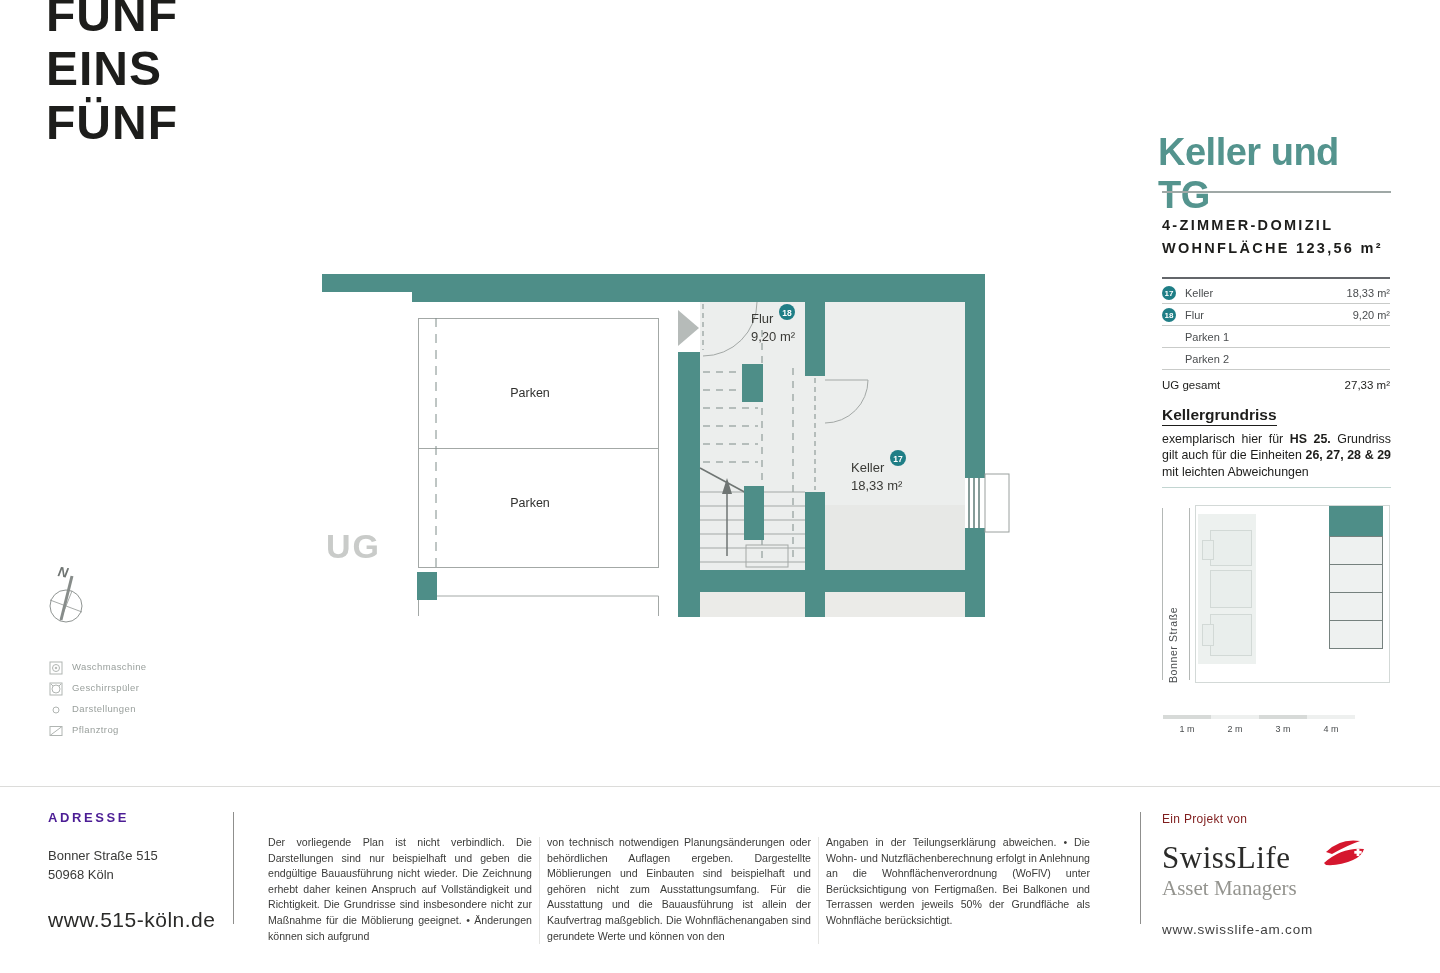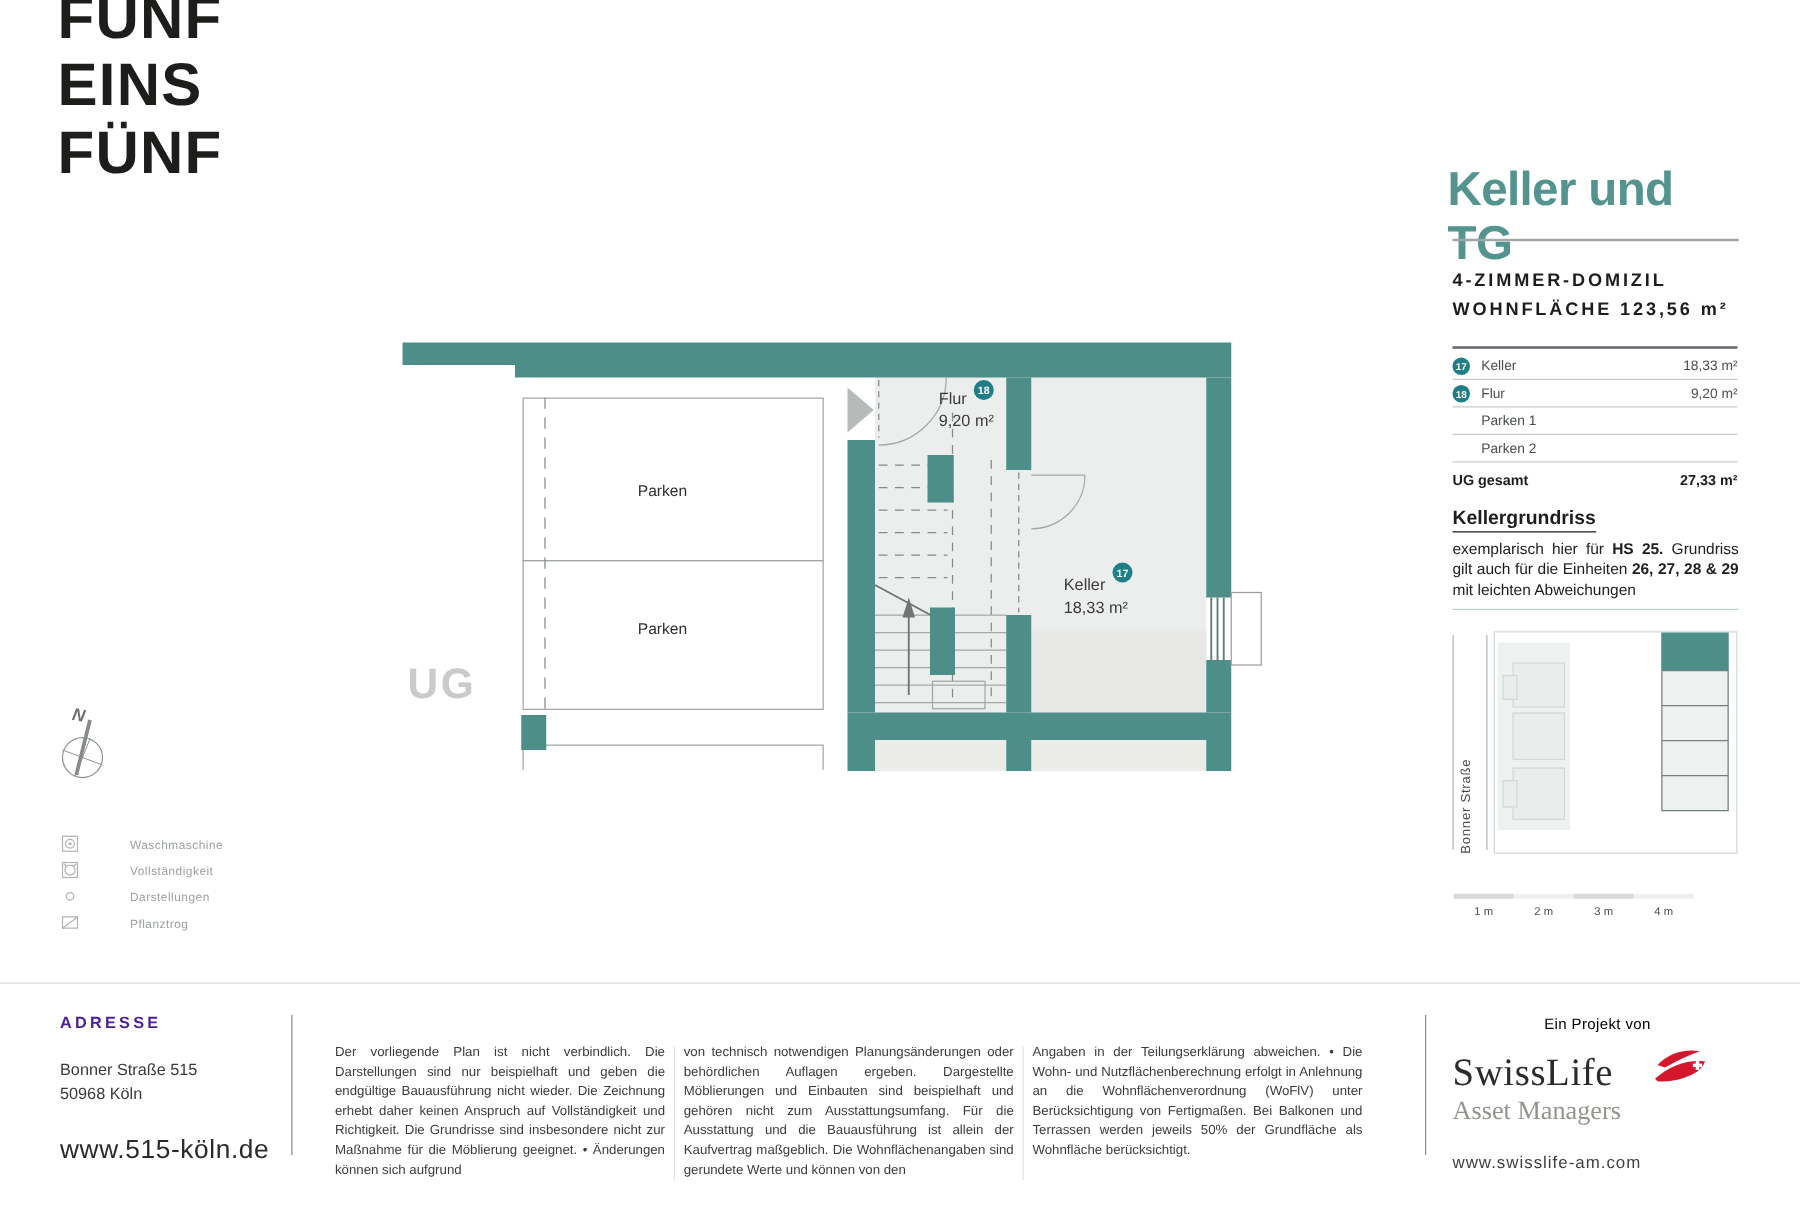--- a/index.html
+++ b/index.html
@@ -16,21 +16,21 @@
         font-weight:600;color:#54948E;letter-spacing:-0.5px;}
   .panel-rule{position:absolute;left:1162px;top:191px;width:229px;height:2px;background:#9FA8A6;}
   .subtitle{position:absolute;left:1162px;top:214px;font-size:14.5px;font-weight:bold;
         letter-spacing:2.3px;line-height:23px;color:#1d1d1b;}
   .area-table{position:absolute;left:1162px;top:277px;width:228px;border-top:2.5px solid #63666a;padding-top:3px;}
   .trow{position:relative;display:flex;align-items:center;height:21px;border-bottom:1px solid #c9cbc9;
         font-size:11px;color:#4a4d4f;padding-left:23px;}
   .trow .val{margin-left:auto;}
   .tbadge{position:absolute;left:0;top:4px;width:14px;height:14px;border-radius:50%;background:#1F7E86;
         color:#fff;font-size:8px;font-weight:bold;display:flex;align-items:center;justify-content:center;}
-  .trow-total{display:flex;font-size:11.5px;font-weight:bold;color:#1d1d1b;padding-top:9px;}
+  .trow-total{display:flex;font-size:11.5px;font-weight:normal;color:#1d1d1b;padding-top:9px;}
   .trow-total .val{margin-left:auto;}
 
   .note{position:absolute;left:1162px;top:406px;width:229px;}
   .note h3{margin:0;font-size:15.5px;display:inline-block;border-bottom:1.5px solid #1d1d1b;padding-bottom:1px;}
   .note p{margin:5px 0 0 0;font-size:12.4px;line-height:16.3px;text-align:justify;color:#1d1d1b;}
   .note-rule{margin-top:7px;height:1px;background:#C2D5D1;}
 
   
   .siteplan{position:absolute;left:1162px;top:505px;width:228px;height:178px;}
   .sp-line{position:absolute;top:3px;bottom:3px;width:1px;background:#B4B8B6;}
@@ -51,37 +51,37 @@
   .scalelabels span{width:48px;text-align:center;}
 
   
   .plan{position:absolute;left:320px;top:270px;}
 
   
   .compass{position:absolute;left:44px;top:562px;}
 
   
   .legend{position:absolute;left:48px;top:661px;}
-  .leg-row{display:flex;align-items:flex-end;height:21px;gap:32px;}
+  .leg-row{display:flex;align-items:flex-start;height:21px;}
   .leg-ic{width:15px;display:flex;justify-content:center;margin-right:9px;}
   .leg-label{font-size:9.5px;color:#9AA09D;letter-spacing:0.4px;}
 
   
   .footer-rule{position:absolute;left:0;right:0;top:786px;height:1px;background:#DCDCDA;}
   .vdiv{position:absolute;top:812px;height:112px;width:1px;background:#8F8F8D;}
   .address{position:absolute;left:48px;top:810px;}
   .f-head{font-size:13px;font-weight:bold;letter-spacing:2.6px;color:#4c1d95;}
   .addr-lines{margin-top:21px;font-size:13px;line-height:19px;color:#3a3a38;}
   .addr-site{margin-top:24px;font-size:21px;letter-spacing:0.5px;color:#2a2a28;}
   .disclaimer{position:absolute;left:268px;top:810px;width:860px;}
   .d-cols{display:flex;margin-top:25px;}
   .d-col{width:264px;font-size:10.6px;line-height:15.6px;text-align:justify;color:#3b3b39;}
   .d-sep{width:1px;background:#E4E4E2;margin:2px 7px 0 7px;}
   .project{position:absolute;left:1162px;top:812px;width:232px;}
-  .p-intro{font-size:12px;color:#000000;letter-spacing:0.3px;text-align:center;}
+  .p-intro{font-size:12px;color:#7f1d1d;letter-spacing:0.3px;}
   .p-brandrow{position:relative;margin-top:14px;height:60px;}
   .p-brand{font-family:"Liberation Serif",serif;font-size:31px;color:#2B2B29;letter-spacing:0.5px;}
   .p-sub{font-family:"Liberation Serif",serif;font-size:21px;color:#94948F;margin-top:0px;}
   .p-flag{position:absolute;right:26px;top:-8px;}
   .p-site{margin-top:22px;font-size:13.5px;letter-spacing:0.8px;color:#404040;}
 </style>
 </head>
 <body>
 
 <div class="page">
@@ -274,21 +274,21 @@
       <span class="leg-ic">
         <svg width="14" height="14" viewBox="0 0 14 14">
             <g fill="none" stroke="#B0B5B2">
               <rect x="1" y="1" width="12" height="12"></rect>
               <circle cx="7" cy="7" r="4"></circle>
               <line x1="2" y1="2" x2="4" y2="4"></line>
               <line x1="12" y1="2" x2="10" y2="4"></line>
             </g>
           </svg>
       </span>
-      <span class="leg-label">Vollständigkeit</span>
+      <span class="leg-label">Geschirrspüler</span>
     </div>
     <div class="leg-row">
       <span class="leg-ic">
         <svg width="14" height="14" viewBox="0 0 14 14">
             <circle cx="7" cy="7" r="3" fill="none" stroke="#B0B5B2"></circle>
           </svg>
       </span>
       <span class="leg-label">Darstellungen</span>
     </div>
     <div class="leg-row">

